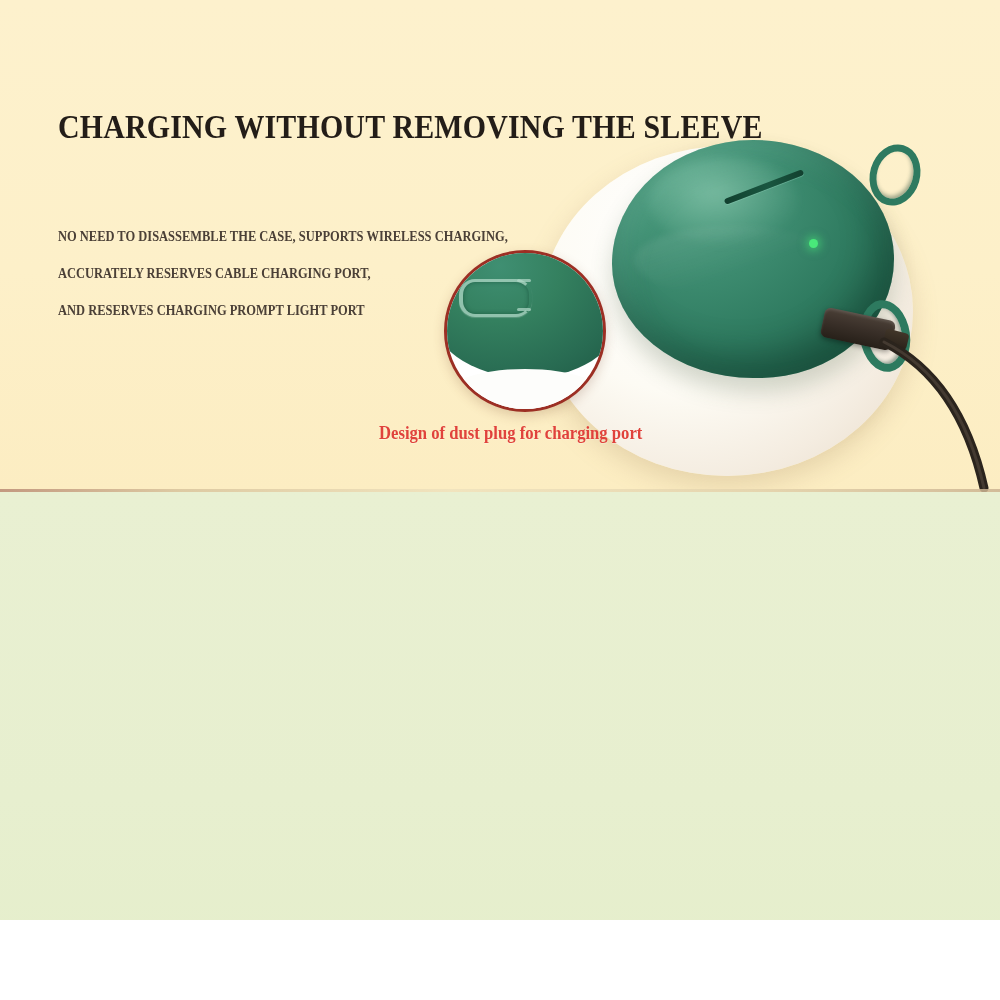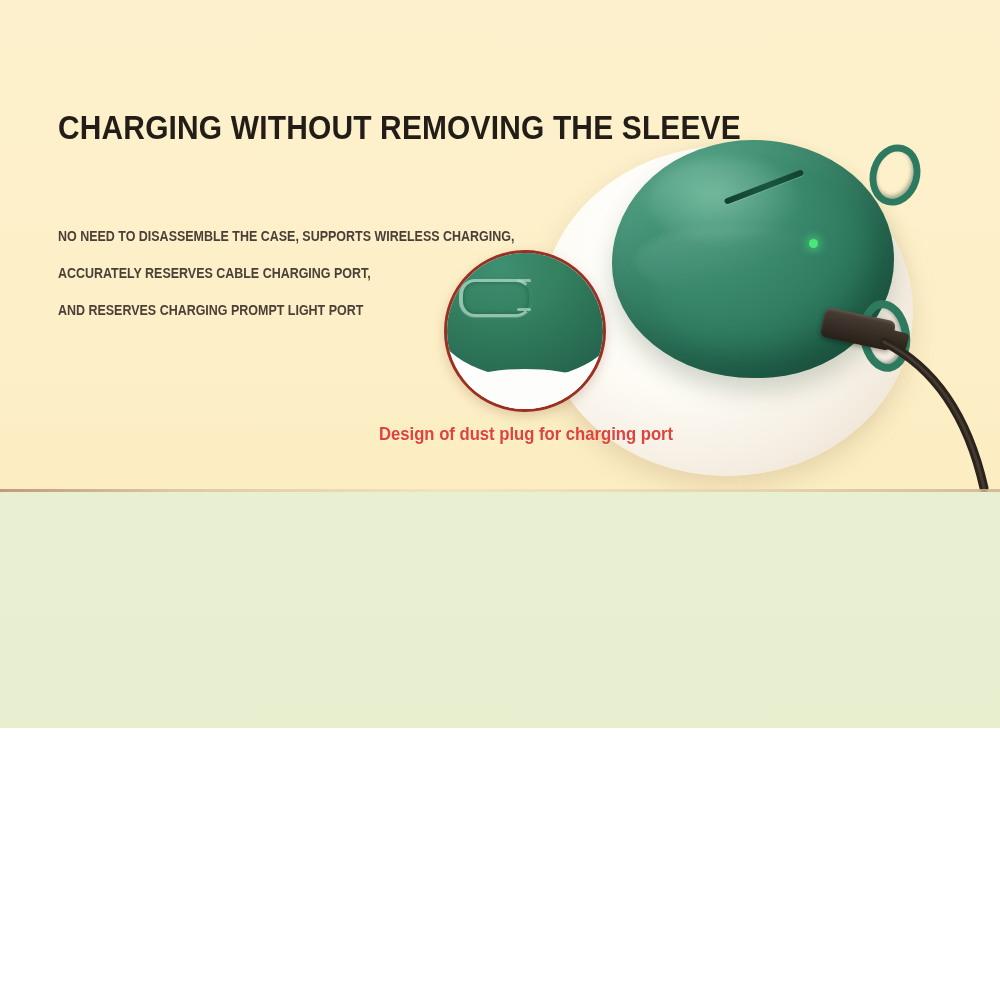--- a/index.html
+++ b/index.html
@@ -3,23 +3,23 @@
 <meta charset="utf-8">
 <style>
   html, body {
     margin: 0;
     padding: 0;
     background: #ffffff;
   }
   #page {
     position: relative;
     width: 1000px;
-    height: 728px;
+    height: 920px;
     overflow: hidden;
-    font-family: Liberation Sans, sans-serif;
+    font-family: Liberation Serif, serif;
   }
 
   
   .panel {
     position: absolute;
     left: 0;
     width: 1000px;
     overflow: hidden;
   }
   #panel-top {

